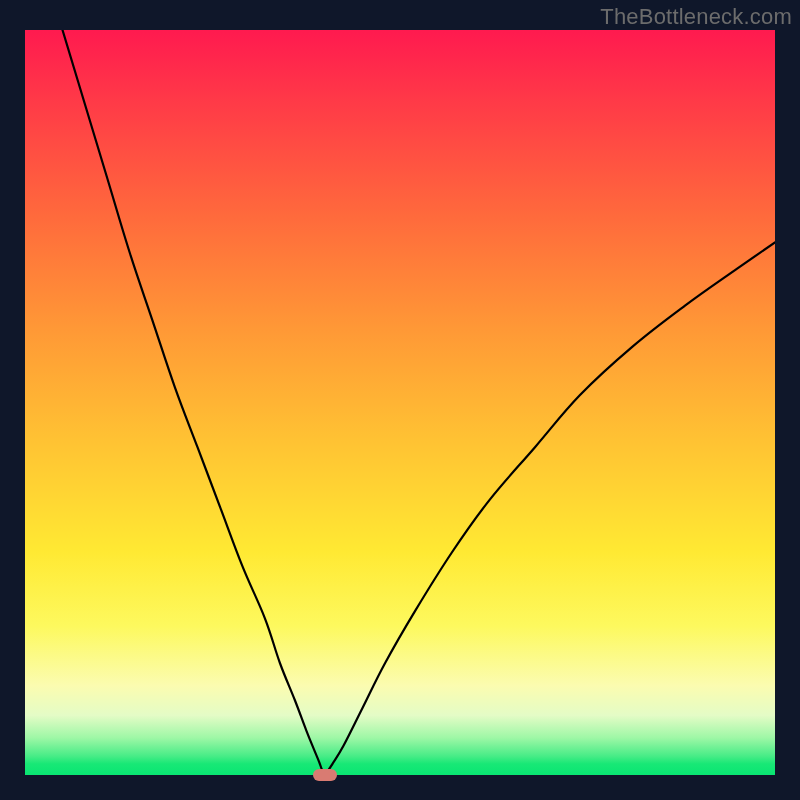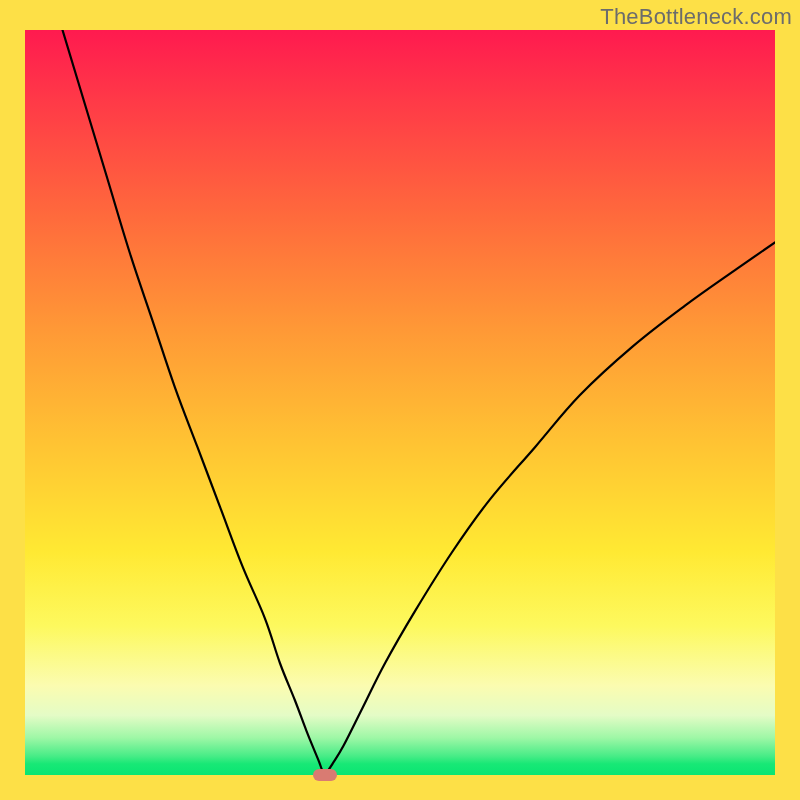--- a/index.html
+++ b/index.html
@@ -10,21 +10,21 @@
     background: #000;
     font-family: Arial, Helvetica, sans-serif;
     overflow: hidden;
   }
   .frame {
     position: absolute;
     left: 0;
     top: 0;
     width: 800px;
     height: 800px;
-    background: #fde047;
+    background: #0f172a;
   }
   .plot {
     position: absolute;
     left: 25px;
     top: 30px;
     width: 750px;
     height: 745px;
     background: linear-gradient(to bottom,
       #ff1a4f 0%,
       #ff3b47 10%,

